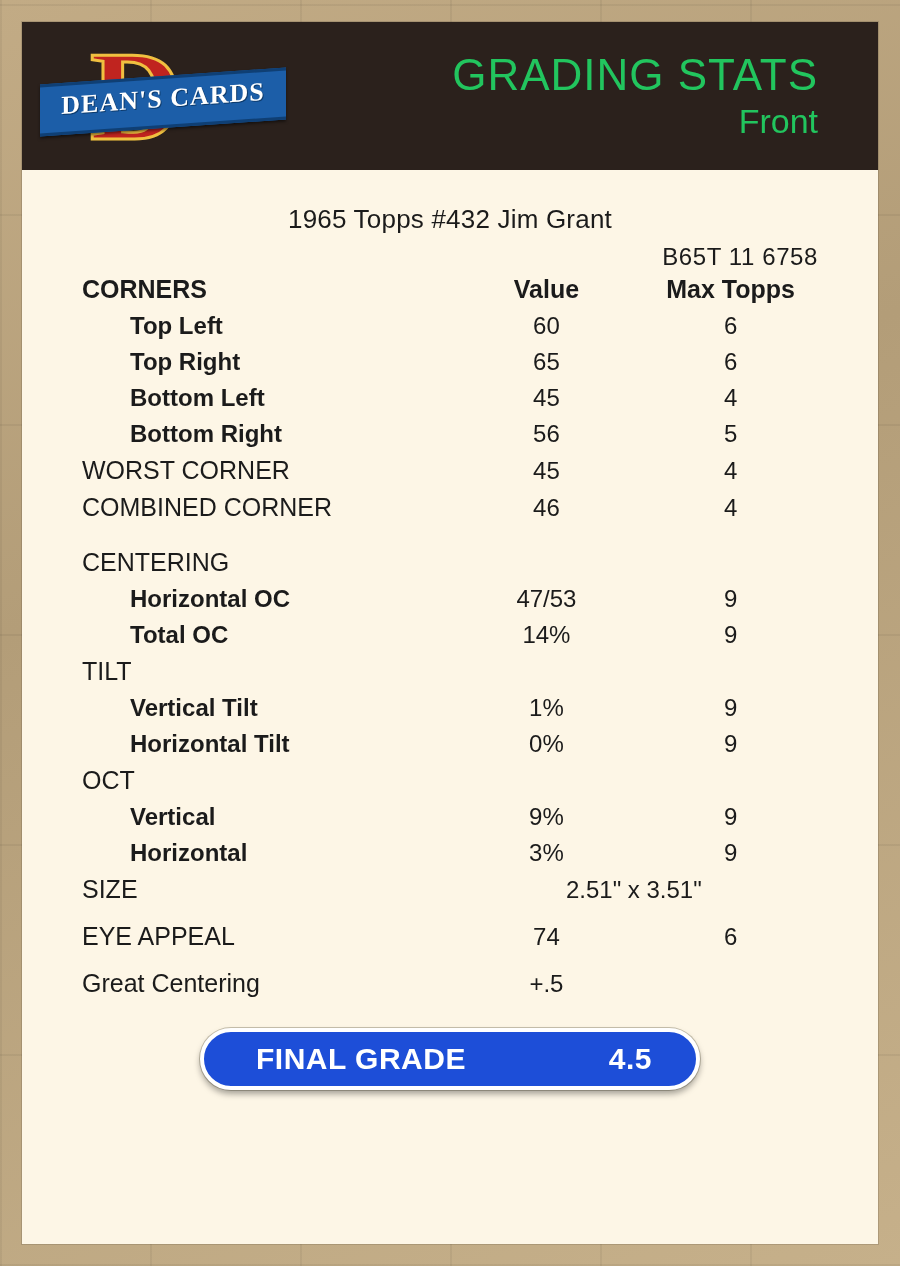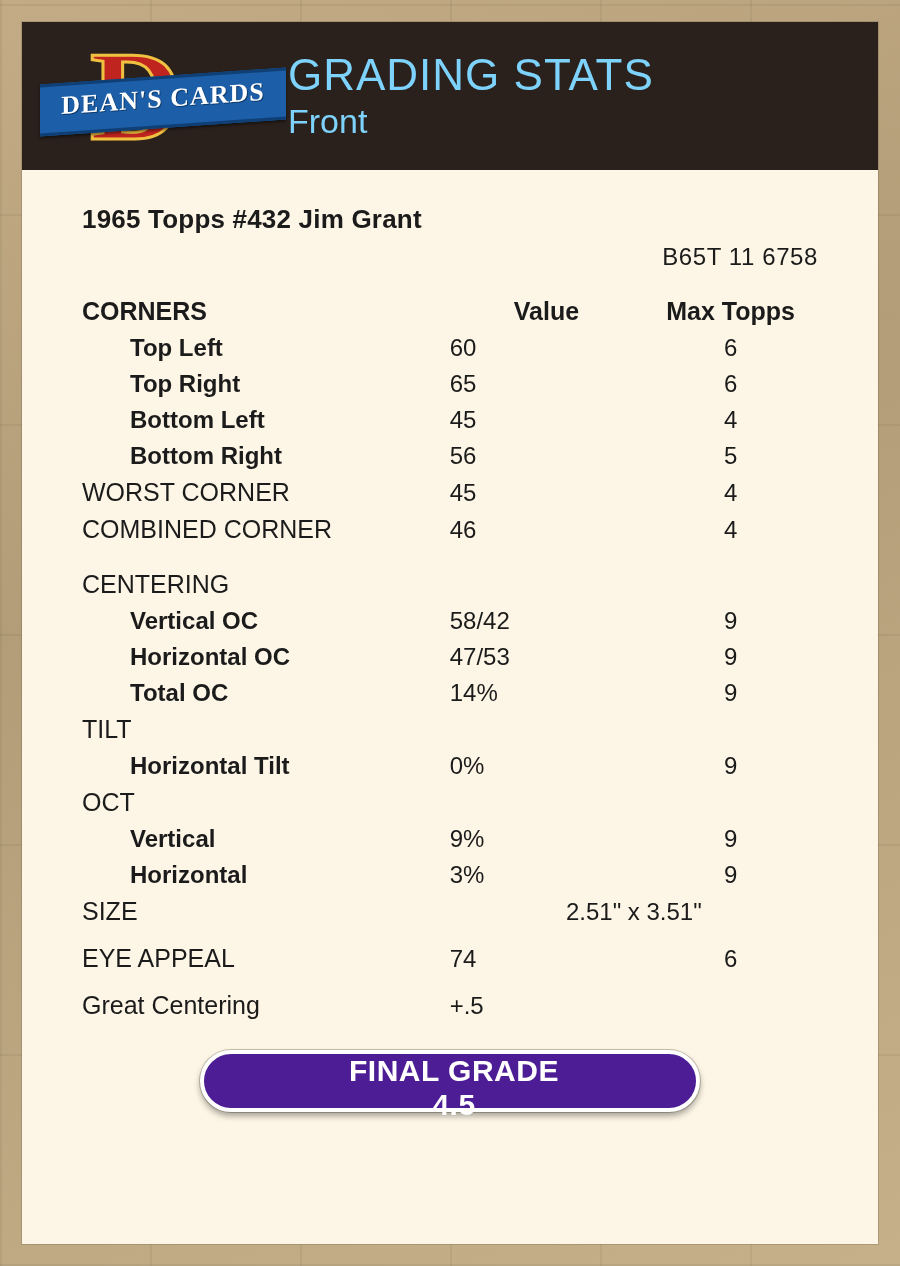--- a/index.html
+++ b/index.html
@@ -87,65 +87,64 @@
     justify-content: center;
     color: #ffffff;
     font-family: "Liberation Serif", serif;
     font-weight: bold;
     font-size: 26px;
     letter-spacing: 1px;
     text-shadow: 1px 1px 0 #0d3a6b;
   }
   .header-titles {
     flex: 1;
-    text-align: left;
-    color: #7dd3fc;
+    text-align: right;
+    color: #22c55e;
     padding-right: 60px;
   }
   .header-title {
     font-size: 44px;
     letter-spacing: 1px;
     line-height: 50px;
   }
   .header-subtitle {
     font-size: 34px;
     line-height: 42px;
     margin-top: 0;
   }
 
   
   .content {
     padding: 34px 60px 0 60px;
     color: #1b1b1b;
   }
   .card-title {
-    text-align: left;
+    text-align: center;
     font-size: 26px;
-    font-weight: bold;
+    font-weight: normal;
     letter-spacing: 0.2px;
   }
   .card-code {
     text-align: right;
     font-size: 24px;
     margin-top: 8px;
     letter-spacing: 0.6px;
   }
 
   table.stats {
     width: 100%;
     border-collapse: collapse;
-    margin-top: 22px;
     font-size: 24px;
   }
   table.stats td {
     padding: 4px 0;
     vertical-align: baseline;
   }
   td.c-label { width: 330px; font-weight: bold; }
-  td.c-value { width: 200px; }
+  td.c-value { width: 200px; text-align: center; }
   td.c-max   { width: 180px; text-align: center; }
 
   tr.section td.c-label { font-weight: normal; font-size: 25px; }
   tr.section-head td { font-weight: bold; font-size: 25px; text-align: center; }
   tr.section-head td.c-label { text-align: left; }
   tr.indent td.c-label { padding-left: 48px; }
   tr.spacer td { height: 18px; padding: 0; }
   tr.spacer-sm td { height: 10px; padding: 0; }
   td.size-value {
     text-align: center;
@@ -155,34 +154,33 @@
 
   
   .final-wrap {
     margin-top: 26px;
     display: flex;
     justify-content: center;
   }
   .final-grade {
     width: 500px;
     height: 62px;
-    background: #4c1d95;
+    background: #1d4ed8;
     border: 4px solid #ffffff;
     border-radius: 32px;
     box-shadow: 0 4px 6px rgba(0,0,0,0.35), 0 0 0 1px #c9c2ae;
     display: flex;
     align-items: center;
     justify-content: space-between;
     padding: 0 44px 0 52px;
     box-sizing: border-box;
     color: #ffffff;
     font-weight: bold;
     font-size: 30px;
     letter-spacing: 0.5px;
-    flex-direction: column;
   }
 </style>
 </head>
 <body>
 
 <div class="bg-texture"></div>
 
 <div class="sheet">
 
   <div class="header">
@@ -245,39 +243,39 @@
         <tr class="spacer">
             <td colspan="3"></td>
           </tr>
 
         <tr class="section">
           <td class="c-label">CENTERING</td>
           <td class="c-value"></td>
           <td class="c-max"></td>
         </tr>
         <tr class="indent">
-          <td class="c-label">Vertical OC</td>
-          <td class="c-value">58/42</td>
-          <td class="c-max">9</td>
-        </tr>
-        <tr class="indent">
           <td class="c-label">Horizontal OC</td>
           <td class="c-value">47/53</td>
           <td class="c-max">9</td>
         </tr>
         <tr class="indent">
           <td class="c-label">Total OC</td>
           <td class="c-value">14%</td>
           <td class="c-max">9</td>
         </tr>
 
         <tr class="section">
           <td class="c-label">TILT</td>
           <td class="c-value"></td>
           <td class="c-max"></td>
+        </tr>
+        <tr class="indent">
+          <td class="c-label">Vertical Tilt</td>
+          <td class="c-value">1%</td>
+          <td class="c-max">9</td>
         </tr>
         <tr class="indent">
           <td class="c-label">Horizontal Tilt</td>
           <td class="c-value">0%</td>
           <td class="c-max">9</td>
         </tr>
 
         <tr class="section">
           <td class="c-label">OCT</td>
           <td class="c-value"></td>

